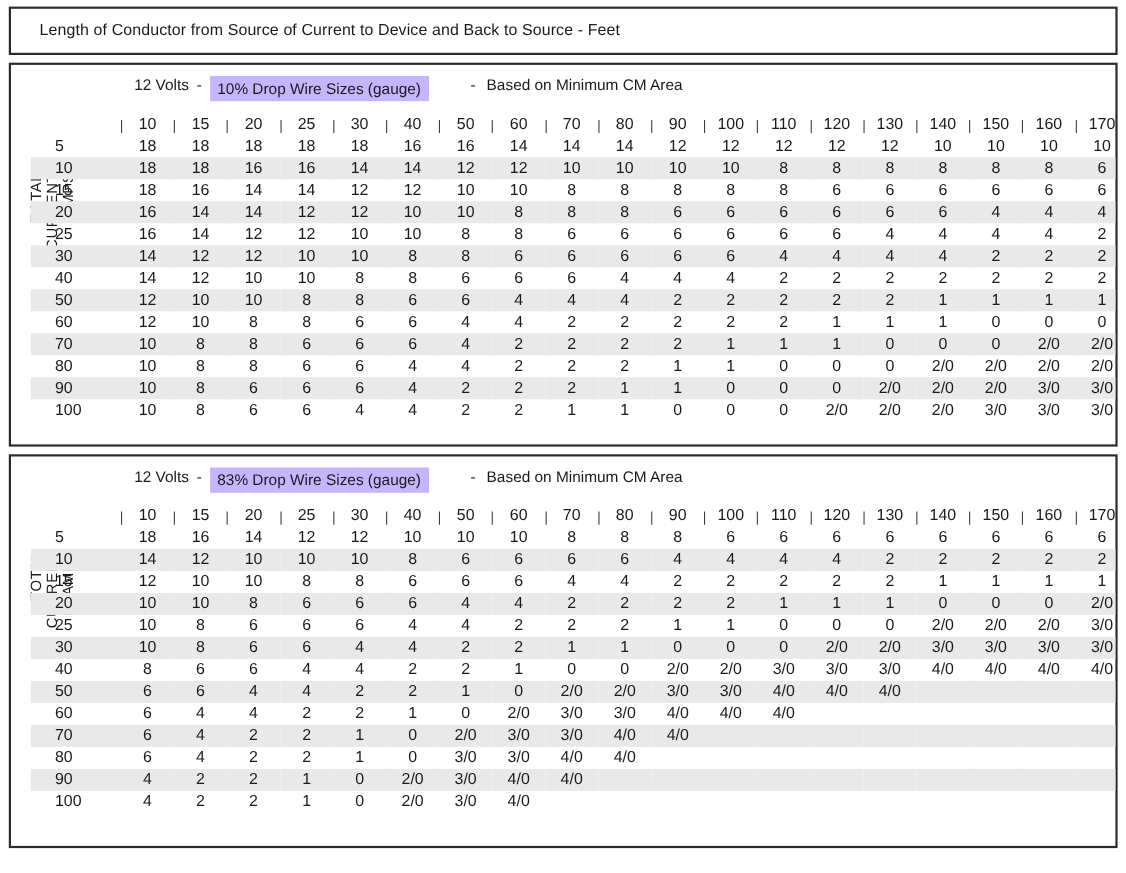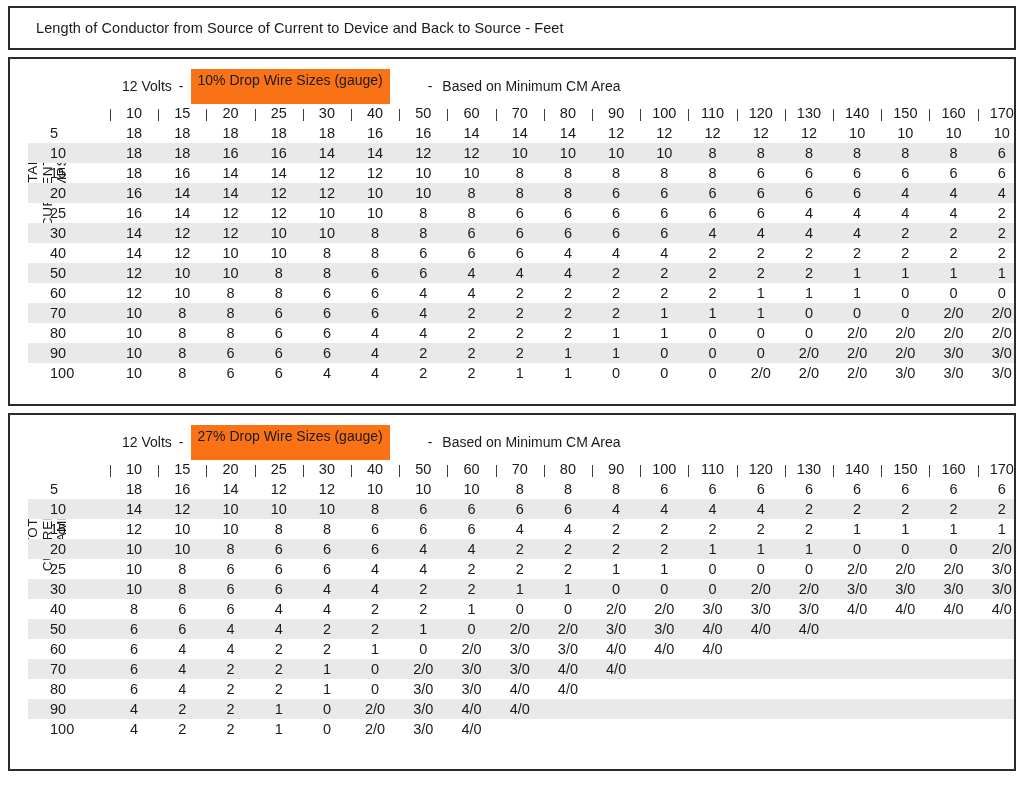--- a/index.html
+++ b/index.html
@@ -38,31 +38,31 @@
     margin-top:7px;
     background:#fff;
     position:relative;
     overflow:hidden;
   }
   .panel-1{height:349px;}
   .panel-2{height:358px;}
 
   
   .caption{
-    display:flex;align-items:center;
+    display:flex;align-items:flex-start;
     height:34px;
     padding-left:112px;
     font-size:14px;
     margin-top:10px;
   }
   .cap-volts{white-space:pre;}
   .cap-dash{margin:0 7px;}
   .cap-hl{
-    background:#f97316;
-    padding:3px 7px 16px 7px;
+    background:#c4b5fd;
+    padding:3px 7px 4px 7px;
     white-space:pre;
   }
   .cap-dash2{margin:0 10px 0 38px;}
   .cap-basis{white-space:pre;}
 
   
   .rot-label{
     position:absolute;
     left:16px;
     width:90px;
@@ -473,21 +473,21 @@
             </tr>
           </tbody>
       </table>
     </div>
   </div>
 
   <div class="panel panel-2">
     <div class="caption">
       <span class="cap-volts">12 Volts</span>
       <span class="cap-dash">-</span>
-      <span class="cap-hl">27% Drop Wire Sizes (gauge)</span>
+      <span class="cap-hl">83% Drop Wire Sizes (gauge)</span>
       <span class="cap-dash2">-</span>
       <span class="cap-basis">Based on Minimum CM Area</span>
     </div>
 
     <div class="rot-label rot-2">
       <span>TOTAL</span>
       <span>CURRENT</span>
       <span>IN AMPS</span>
     </div>
 

